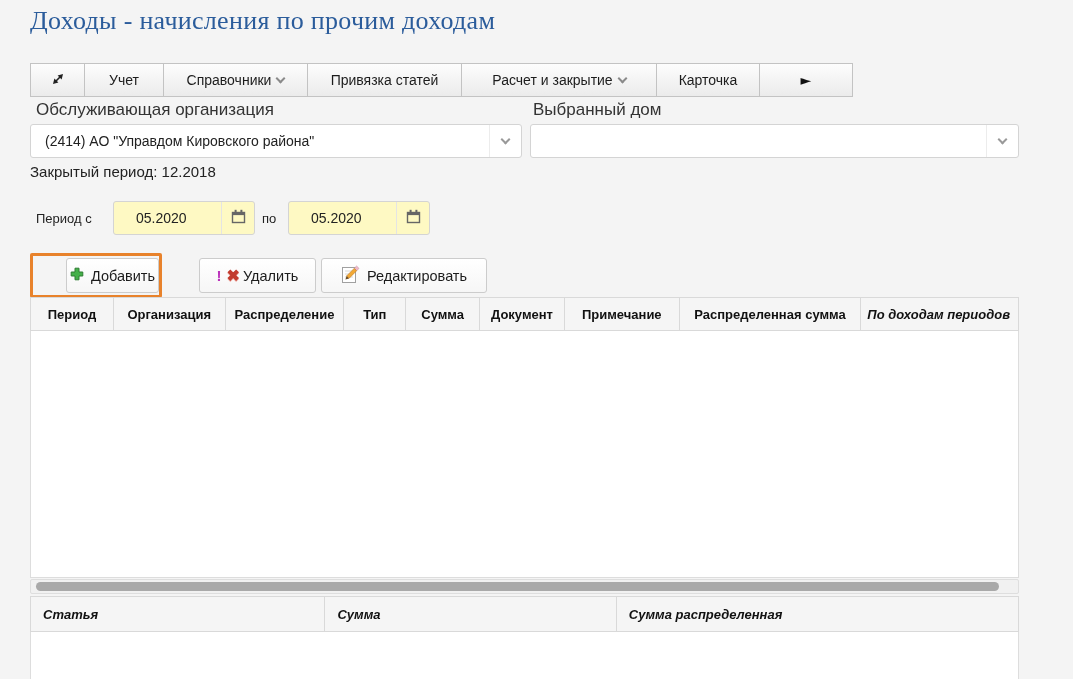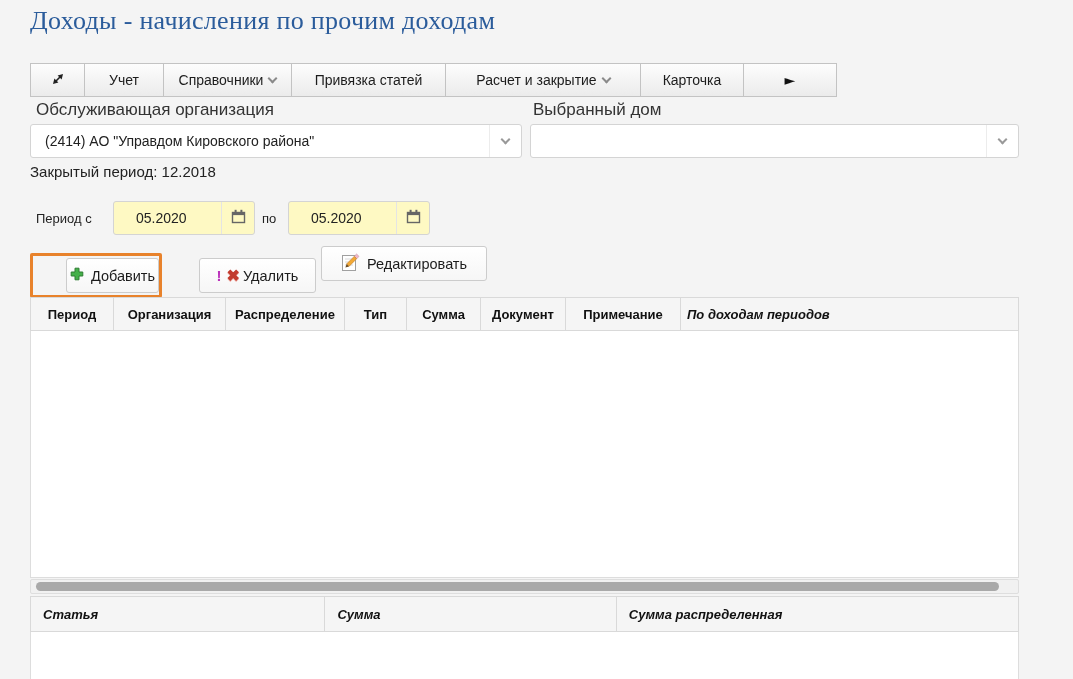--- a/index.html
+++ b/index.html
@@ -166,21 +166,21 @@
       <svg width="16" height="16" viewBox="0 0 16 16">
         <path d="M4.5 11.5 L11.5 4.5" stroke="#222" stroke-width="1.6" fill="none"></path>
         <polygon points="13,3 7.6,4.4 11.6,8.4" fill="#222"></polygon>
         <polygon points="3,13 8.4,11.6 4.4,7.6" fill="#222"></polygon>
       </svg>
     </span>
   </div>
   <div class="nav-tab" style="width:80px">
     <span>Учет</span>
   </div>
-  <div class="nav-tab" style="width:129px">
+  <div class="nav-tab" style="width:145px">
     <span>Справочники</span>
     <span class="chev"></span>
   </div>
   <div class="nav-tab" style="width:155px">
     <span>Привязка статей</span>
   </div>
   <div class="nav-tab" style="width:196px">
     <span>Расчет и закрытие</span>
     <span class="chev"></span>
   </div>
@@ -250,21 +250,21 @@
     <span>Добавить</span>
   </div>
 </div>
 
 <div class="abs tool-btn" style="left:166px; top:258px; width:117px;">
   <span class="excl">!</span>
   <span class="xmark" style="margin-left:-2px;">✖</span>
   <span style="margin-left:-4px;">Удалить</span>
 </div>
 
-<div class="abs tool-btn" style="left:288px; top:246px; width:166px;">
+<div class="abs tool-btn" style="left:288px; top:258px; width:166px;">
   <span>
     <svg width="19" height="19" viewBox="0 0 19 19">
       <rect x="1.5" y="2.5" width="13" height="15" fill="#ffffff" stroke="#a0a0a0" stroke-width="1"></rect>
       <line x1="4" y1="6" x2="12" y2="6" stroke="#d8d8d8" stroke-width="1"></line>
       <line x1="4" y1="9" x2="12" y2="9" stroke="#d8d8d8" stroke-width="1"></line>
       <line x1="4" y1="12" x2="12" y2="12" stroke="#d8d8d8" stroke-width="1"></line>
       <polygon points="13.2,3.4 15.6,1 18,3.4 15.6,5.8" fill="#f0b8c8" stroke="#c890a0" stroke-width="0.6"></polygon>
       <polygon points="5.6,11 13.2,3.4 15.6,5.8 8,13.4" fill="#f2a935" stroke="#c07820" stroke-width="0.6"></polygon>
       <polygon points="4.4,14.6 5.6,11 8,13.4" fill="#6a4a20"></polygon>
     </svg>
@@ -273,20 +273,21 @@
 </div>
 
 <div class="abs grid-header" style="left:30px; top:297px; width:989px; height:34px;">
   <div class="hcell" style="width:83px">Период</div>
   <div class="hcell" style="width:112px">Организация</div>
   <div class="hcell" style="width:119px">Распределение</div>
   <div class="hcell" style="width:62px">Тип</div>
   <div class="hcell" style="width:74px">Сумма</div>
   <div class="hcell" style="width:85px">Документ</div>
   <div class="hcell" style="width:115px">Примечание</div>
+  <div class="hcell" style="width:182px">Распределенная сумма</div>
   <div class="hcell left" style="width:157px; padding-left:6px;">По доходам периодов</div>
 </div>
 <div class="abs grid-body" style="left:30px; top:331px; width:989px; height:247px;"></div>
 
 <div class="abs hscroll-track" style="left:30px; top:579px; width:989px; height:15px;">
   <div class="hscroll-thumb"></div>
 </div>
 
 <div class="abs grid-header" style="left:30px; top:596px; width:989px; height:36px;">
   <div class="hcell left" style="width:295px">Статья</div>

